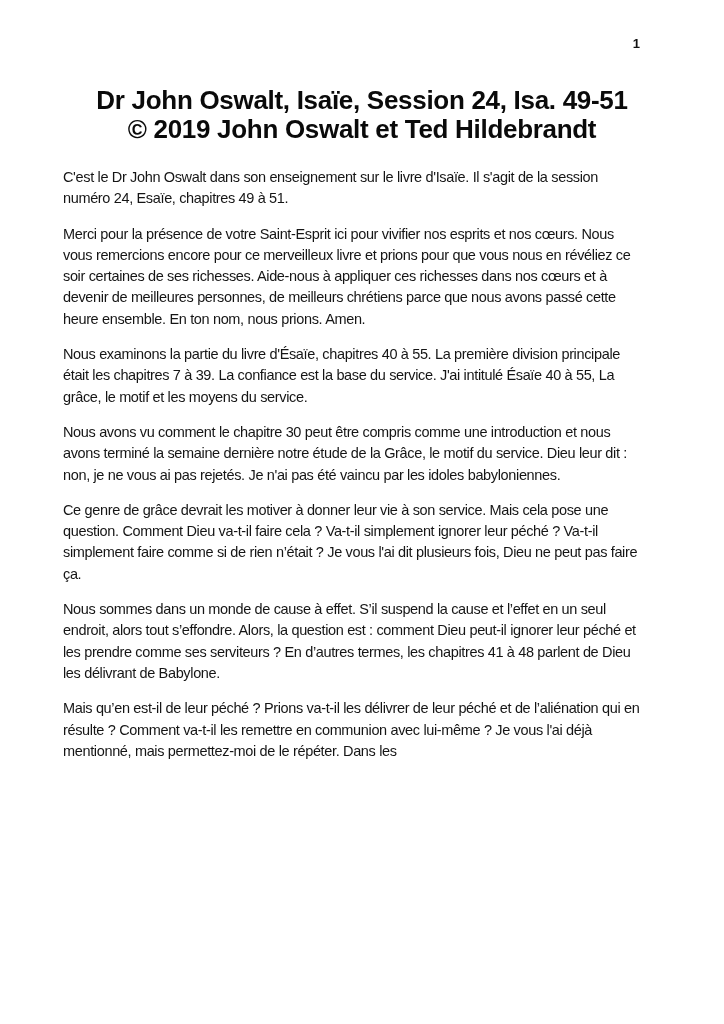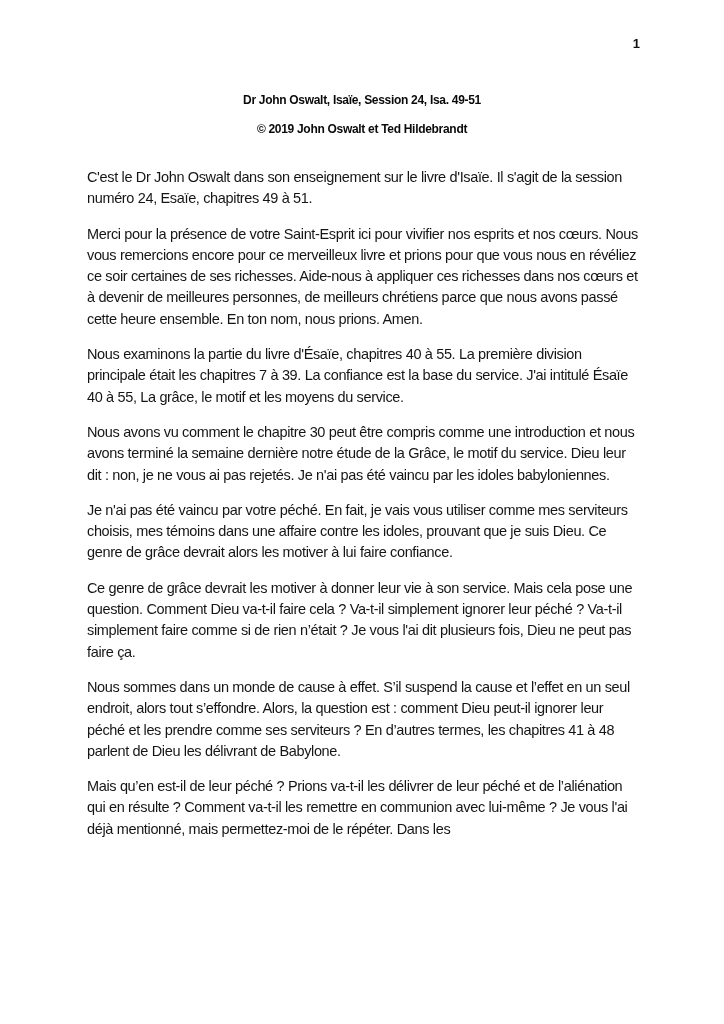--- a/index.html
+++ b/index.html
@@ -21,27 +21,27 @@
     top: 36px;
     right: 84px;
     font-size: 13px;
     font-weight: bold;
     color: #111;
   }
   .title-block {
     padding-top: 86px;
     text-align: center;
     font-weight: bold;
-    font-size: 12px;
+    font-size: 26px;
     line-height: 29px;
     letter-spacing: -0.3px;
     color: #0a0a0a;
   }
   .content {
-    padding: 23px 82px 0 87px;
+    padding: 23px 82px 0 63px;
     font-size: 14.5px;
     line-height: 21.3px;
     letter-spacing: -0.35px;
     text-align: left;
     color: #151515;
   }
   .content p {
     margin: 0 0 14px 0;
   }
 </style>
@@ -54,18 +54,17 @@
   <div class="title-block">
     <div>Dr John Oswalt, Isaïe, Session 24, Isa. 49-51</div>
     <div>© 2019 John Oswalt et Ted Hildebrandt</div>
   </div>
 
   <div class="content">
     <p>C'est le Dr John Oswalt dans son enseignement sur le livre d'Isaïe. Il s'agit de la session numéro 24, Esaïe, chapitres 49 à 51.</p>
     <p>Merci pour la présence de votre Saint-Esprit ici pour vivifier nos esprits et nos cœurs. Nous vous remercions encore pour ce merveilleux livre et prions pour que vous nous en révéliez ce soir certaines de ses richesses. Aide-nous à appliquer ces richesses dans nos cœurs et à devenir de meilleures personnes, de meilleurs chrétiens parce que nous avons passé cette heure ensemble. En ton nom, nous prions. Amen.</p>
     <p>Nous examinons la partie du livre d'Ésaïe, chapitres 40 à 55. La première division principale était les chapitres 7 à 39. La confiance est la base du service. J'ai intitulé Ésaïe 40 à 55, La grâce, le motif et les moyens du service.</p>
     <p>Nous avons vu comment le chapitre 30 peut être compris comme une introduction et nous avons terminé la semaine dernière notre étude de la Grâce, le motif du service. Dieu leur dit : non, je ne vous ai pas rejetés. Je n'ai pas été vaincu par les idoles babyloniennes.</p>
-    <p>Je n'ai pas été vaincu par votre péché. En fait, je vais vous utiliser comme mes serviteurs choisis, mes témoins dans une affaire contre les idoles, prouvant que je suis Dieu. Ce genre de grâce devrait alors les motiver à lui faire confiance.</p>
     <p>Ce genre de grâce devrait les motiver à donner leur vie à son service. Mais cela pose une question. Comment Dieu va-t-il faire cela ? Va-t-il simplement ignorer leur péché ? Va-t-il simplement faire comme si de rien n’était ? Je vous l'ai dit plusieurs fois, Dieu ne peut pas faire ça.</p>
     <p>Nous sommes dans un monde de cause à effet. S’il suspend la cause et l’effet en un seul endroit, alors tout s’effondre. Alors, la question est : comment Dieu peut-il ignorer leur péché et les prendre comme ses serviteurs ? En d’autres termes, les chapitres 41 à 48 parlent de Dieu les délivrant de Babylone.</p>
     <p>Mais qu’en est-il de leur péché ? Prions va-t-il les délivrer de leur péché et de l’aliénation qui en résulte ? Comment va-t-il les remettre en communion avec lui-même ? Je vous l'ai déjà mentionné, mais permettez-moi de le répéter. Dans les</p>
   </div>
 </div>
 
 </body></html>

